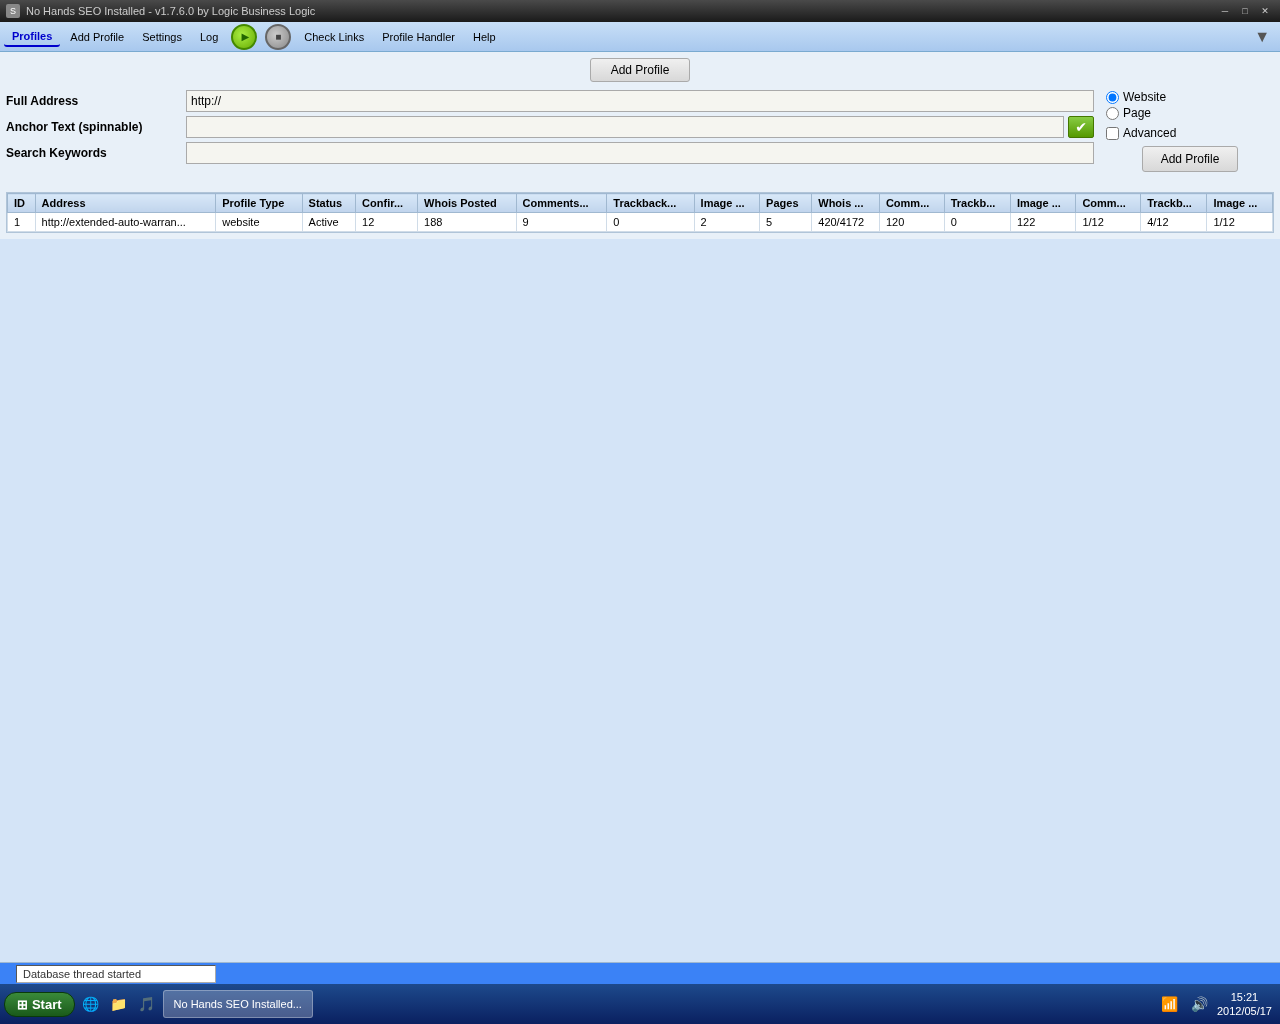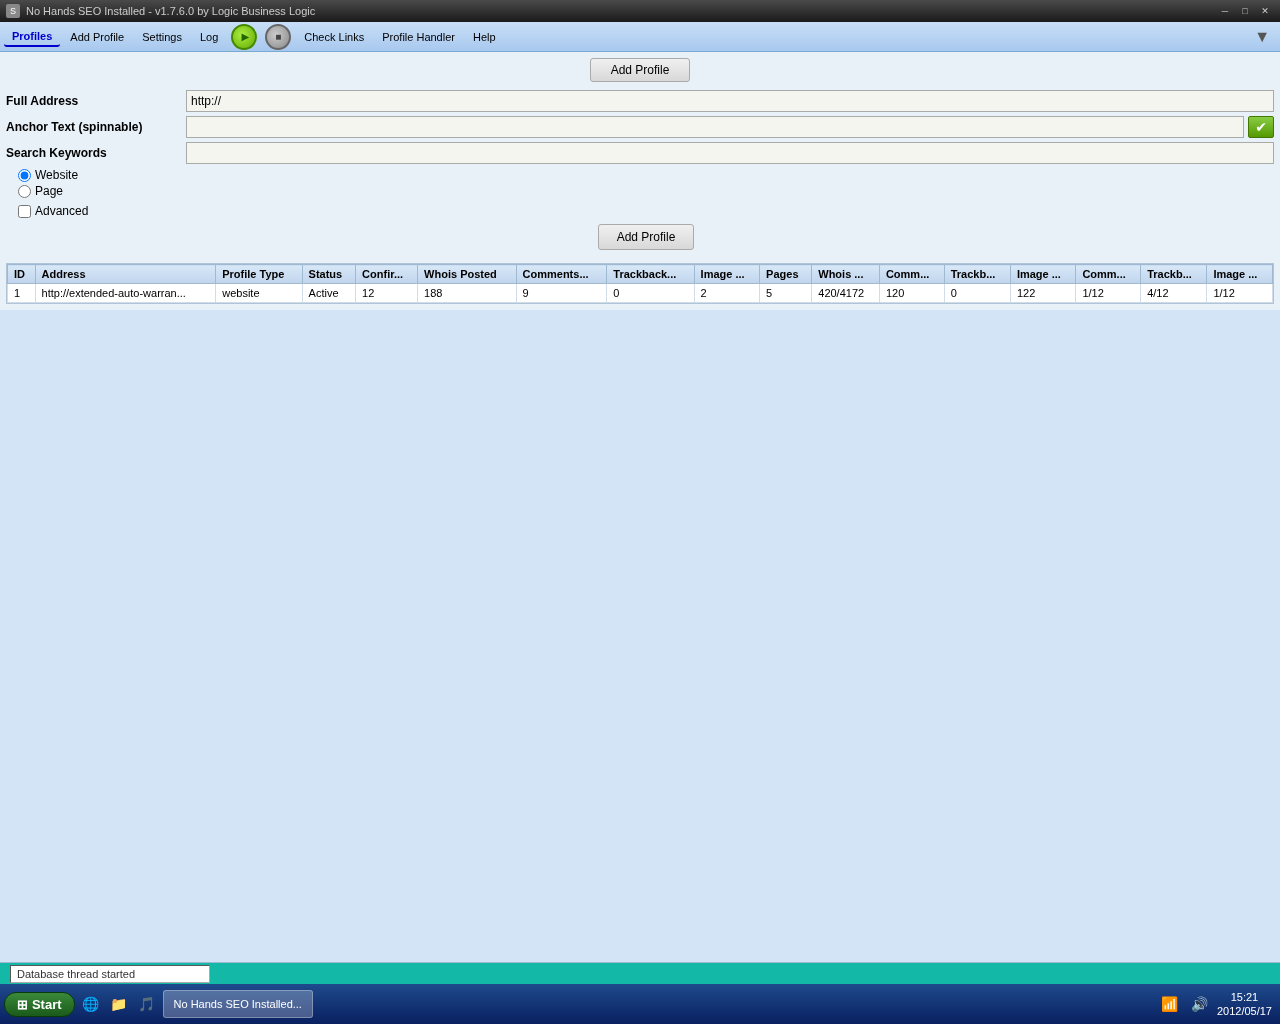--- a/index.html
+++ b/index.html
@@ -152,25 +152,25 @@
       white-space: nowrap;
     }
     table tr:nth-child(even) { background: #f0f5fc; }
 
     
     #statusbar {
       position: fixed;
       bottom: 40px;
       left: 0; right: 0;
       height: 22px;
-      background: #14b8a6;
+      background: #3b82f6;
       border-top: 1px solid #a0b8d0;
       display: flex;
       align-items: center;
-      padding: 0 10px;
+      padding: 0 16px;
       font-size: 11px;
       color: #333;
     }
     .status-field {
       background: #fff;
       border: 1px inset #aaa;
       padding: 1px 6px;
       height: 18px;
       min-width: 200px;
       display: flex; align-items: center;
@@ -199,22 +199,21 @@
     }
     .taskbar-apps { display: flex; align-items: center; gap: 2px; margin: 0 4px; flex: 1; }
     .taskbar-icon { width: 26px; height: 26px; display: flex; align-items: center; justify-content: center; cursor: pointer; border-radius: 3px; font-size: 14px; }
     .taskbar-active { background: rgba(255,255,255,0.25); border: 1px solid rgba(255,255,255,0.3); padding: 2px 10px; height: 28px; color: white; font-size: 11px; display: flex; align-items: center; border-radius: 3px; cursor: pointer; white-space: nowrap; text-align: center; }
 
     .systray { display: flex; align-items: center; gap: 4px; padding: 0 4px; color: white; font-size: 11px; }
     .clock { text-align: center; color: white; font-size: 11px; line-height: 1.3; }
 
     .form-section {
       display: flex;
-      margin-bottom: 13px;
-      flex-direction: column;
+      margin-bottom: 20px;
     }
     .form-fields { flex: 1; }
   </style>
 </head>
 <body>
 
 <div id="titlebar">
   <div class="title">
     <div class="title-icon">S</div>
     <span>No Hands SEO Installed - v1.7.6.0 by Logic Business Logic</span>

